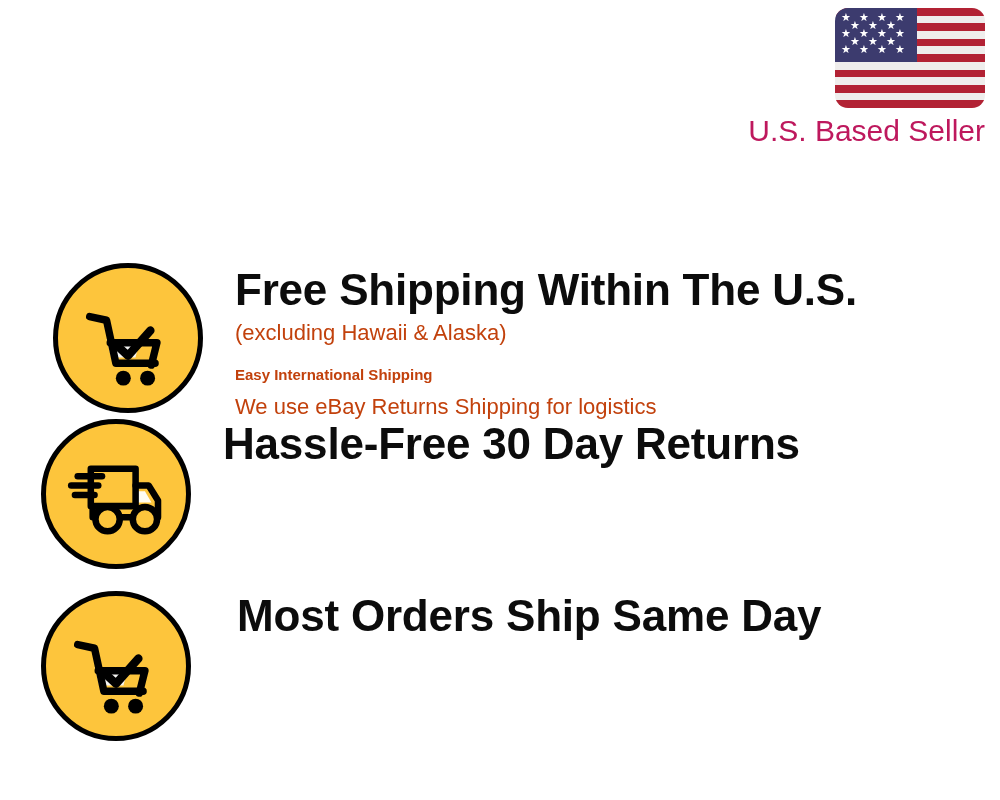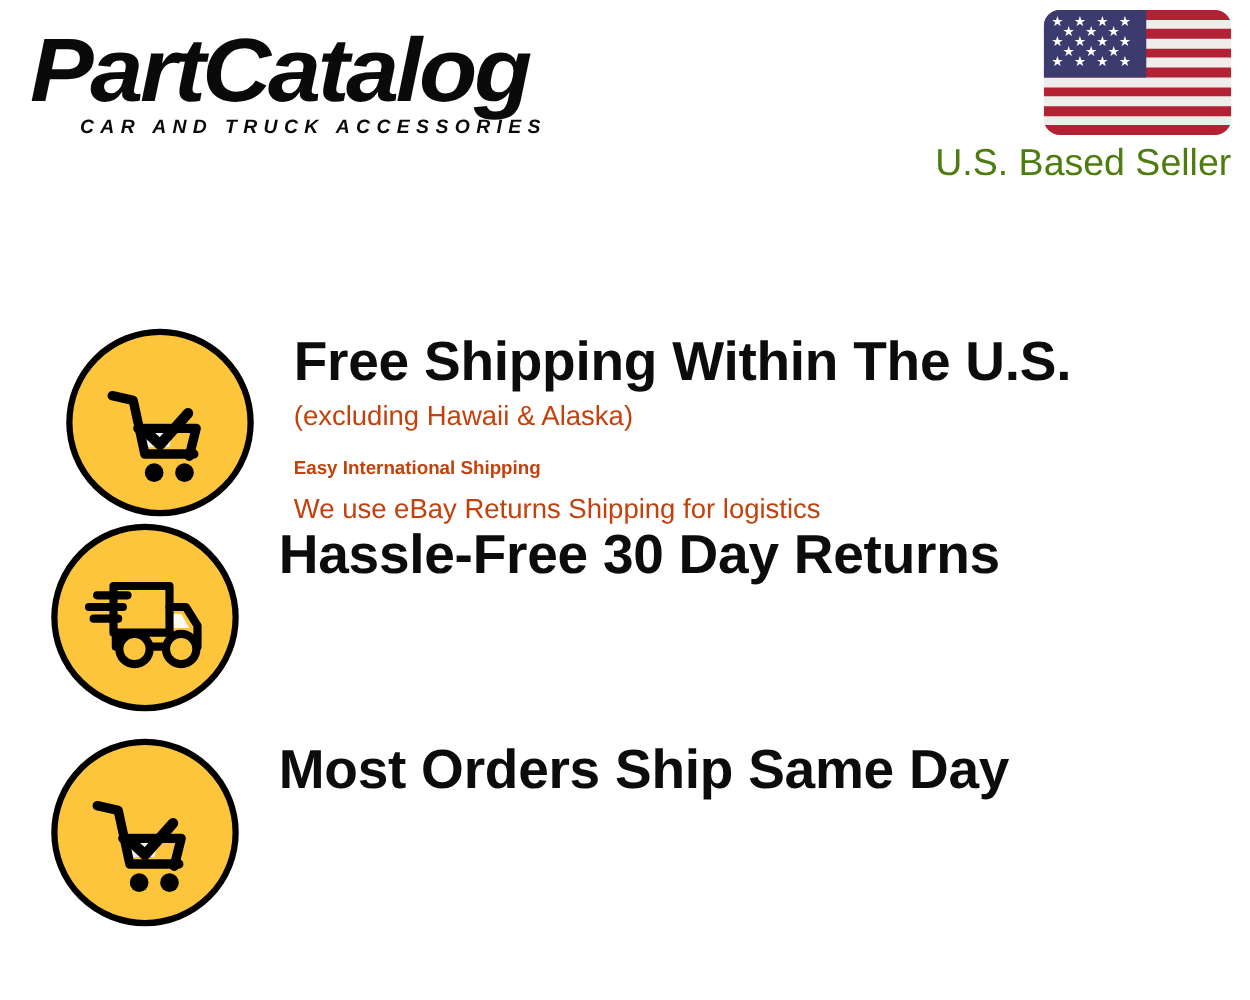--- a/index.html
+++ b/index.html
@@ -89,21 +89,21 @@
     position: absolute;
     color: #ffffff;
     font-size: 11px;
     line-height: 11px;
     font-family: "DejaVu Sans", sans-serif;
   }
   .seller-label {
     font-size: 30px;
     line-height: 34px;
     font-weight: normal;
-    color: #4d7c0f;
+    color: #be185d;
     margin-top: 6px;
     letter-spacing: 0px;
     white-space: nowrap;
   }
 
   
   .features {
     position: absolute;
     top: 236px;
     left: 0;
@@ -111,21 +111,21 @@
   }
   .feature-row {
     position: absolute;
     left: 0;
     width: 1000px;
     display: flex;
     align-items: flex-start;
   }
   #row-shipping { top: 27px; margin-left: 12px; }
   #row-returns  { top: 183px; }
-  #row-sameday  { top: 355px; }
+  #row-sameday  { top: 355px; gap: 14px; }
 
   .badge {
     width: 150px;
     height: 150px;
     flex: 0 0 150px;
     margin-left: 41px;
     border-radius: 50%;
     background: #fdc53c;
     border: 5px solid #000000;
     box-sizing: border-box;
@@ -166,24 +166,20 @@
     padding-top: 0;
     display: flex;
     height: 150px;
   }
 </style>
 </head>
 <body>
 
 <div class="header">
 
-  <div class="logo-block">
-    <div class="logo-word">PartCatalog</div>
-    <div class="logo-tag">CAR AND TRUCK ACCESSORIES</div>
-  </div>
 
   <div class="seller-block">
     <span class="flag">
       <span class="stripe" style="top:0px"></span>
       <span class="stripe" style="top:15.38px"></span>
       <span class="stripe" style="top:30.77px"></span>
       <span class="stripe" style="top:46.15px"></span>
       <span class="stripe" style="top:61.54px"></span>
       <span class="stripe" style="top:76.92px"></span>
       <span class="stripe" style="top:92.31px;height:7.7px"></span>

